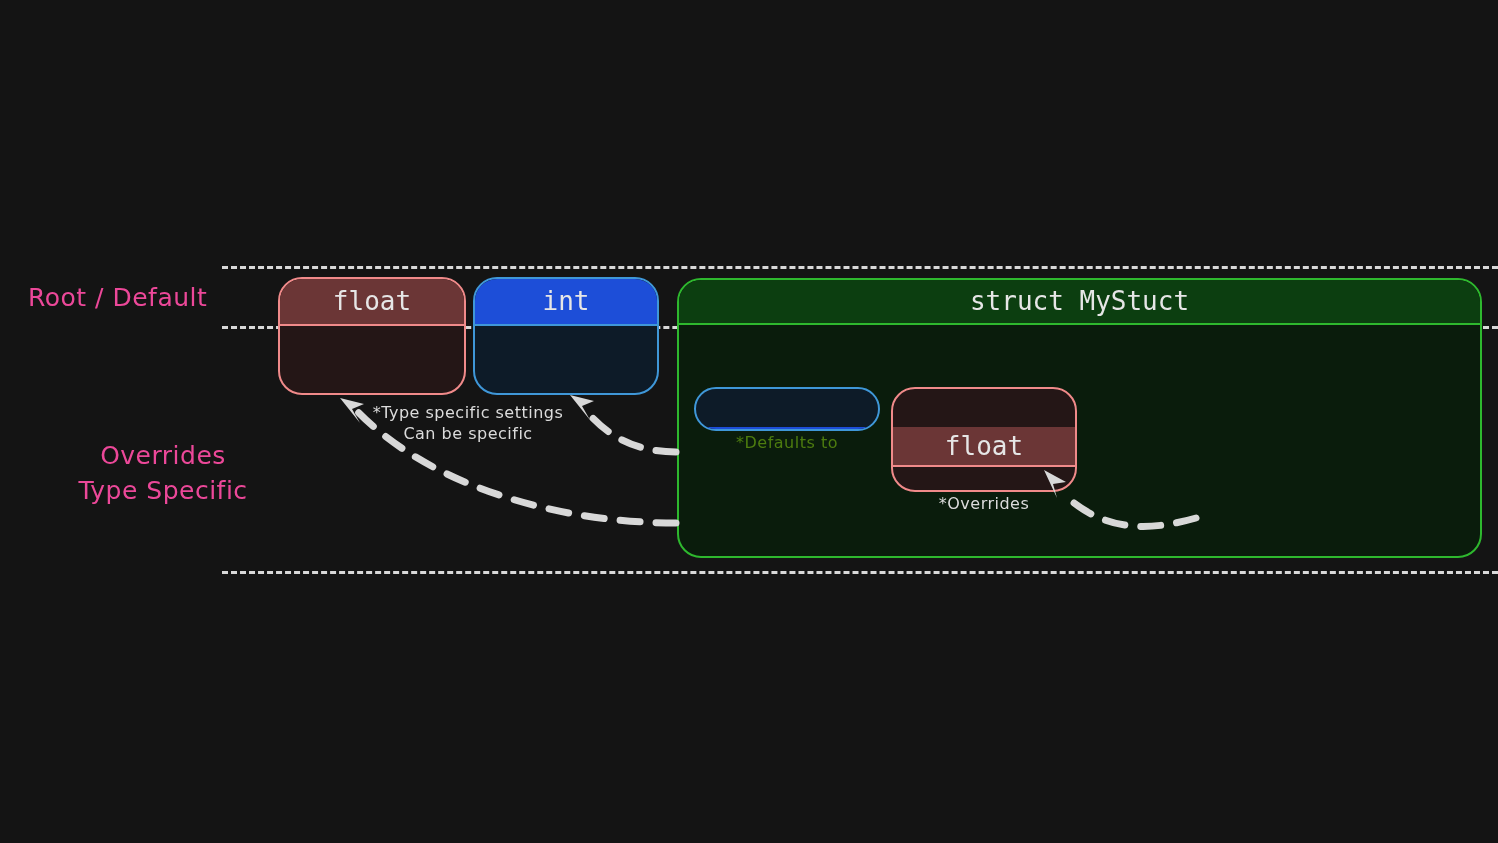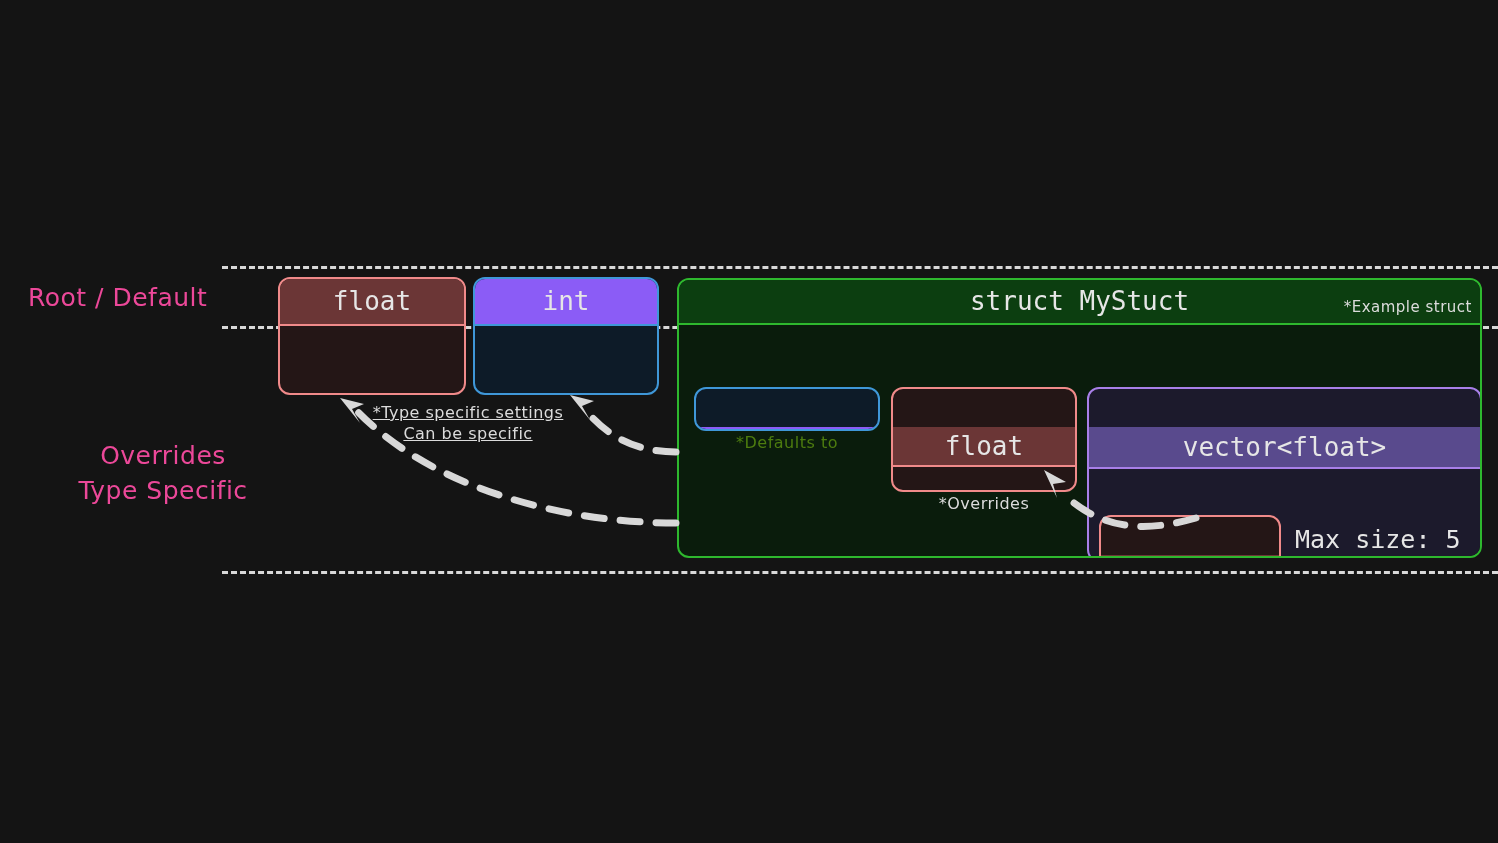--- a/index.html
+++ b/index.html
@@ -50,21 +50,21 @@
     height: 0;
     border-top: 3px dashed #d8d8d8;
   }
   #hline-top    { left: 222px; top: 266px; width: 1276px; }
   #hline-mid    { left: 222px; top: 326px; width: 1276px; }
   #hline-bottom { left: 222px; top: 571px; width: 1276px; }
 
   
   .card {
     position: absolute;
-    border-radius: 12px;
+    border-radius: 24px;
     box-sizing: border-box;
     overflow: hidden;
   }
   .card > .card-head {
     box-sizing: border-box;
     width: 100%;
     text-align: center;
     font-family: "DejaVu Sans Mono", monospace;
     color: #e6e6e6;
     white-space: nowrap;
@@ -84,21 +84,21 @@
   .t-float > .card-head {
     background: #6b3636;
     border-bottom: 2px solid #f08a8a;
   }
   
   .t-int {
     border: 2px solid #3f97d8;
     background: #0d1b28;
   }
   .t-int > .card-head {
-    background: #8b5cf6;
+    background: #1d4ed8;
     border-bottom: 2px solid #3f97d8;
   }
   
   .t-vector {
     border: 2px solid #a87fe8;
     background: #1c1a2c;
   }
   .t-vector > .card-head {
     background: #594a8d;
     border-bottom: 2px solid #a87fe8;
@@ -202,21 +202,20 @@
   
   #note-typespecific {
     position: absolute;
     left: 372px; top: 402px;
     width: 192px;
     text-align: center;
     font-family: "DejaVu Sans", sans-serif;
     font-size: 16px;
     line-height: 21px;
     color: #dcdcdc;
-    text-decoration: underline;
   }
 
   
   #arrows {
     position: absolute;
     left: 0; top: 0;
     width: 1498px; height: 843px;
     pointer-events: none;
   }
 </style>
@@ -248,53 +247,38 @@
     <div class="card-head">int</div>
     <div class="card-body">
       
       
     </div>
   </div>
 
   <div id="card-struct" class="card t-struct">
     <div class="card-head">
       <span>struct MyStuct</span>
-      <span id="struct-note" class="hand">*Example struct</span>
     </div>
 
     <div class="card-body">
 
       
       <div id="card-m-int" class="card t-int">
         <div class="card-head">int</div>
       </div>
       <div id="note-defaults" class="hand">*Defaults to</div>
 
       
       <div id="card-m-float" class="card t-float">
         <div class="card-head">float</div>
         
       </div>
       <div id="note-overrides" class="hand">*Overrides</div>
 
       
-      <div id="card-m-vector" class="card t-vector">
-        <div class="card-head">vector&lt;float&gt;</div>
-        <div class="card-body">
-
-          <div id="card-v-float" class="card t-float">
-            <div class="card-head">float</div>
-            
-          </div>
-
-          <div id="vector-maxsize">Max size: 5</div>
-
-          
-        </div>
-      </div>
 
     </div>
   </div>
 
   <div id="note-typespecific" class="hand">
     <div>*Type specific settings</div>
     <div>Can be specific</div>
   </div>
 
   <svg id="arrows" viewBox="0 0 1498 843" width="1498" height="843">

